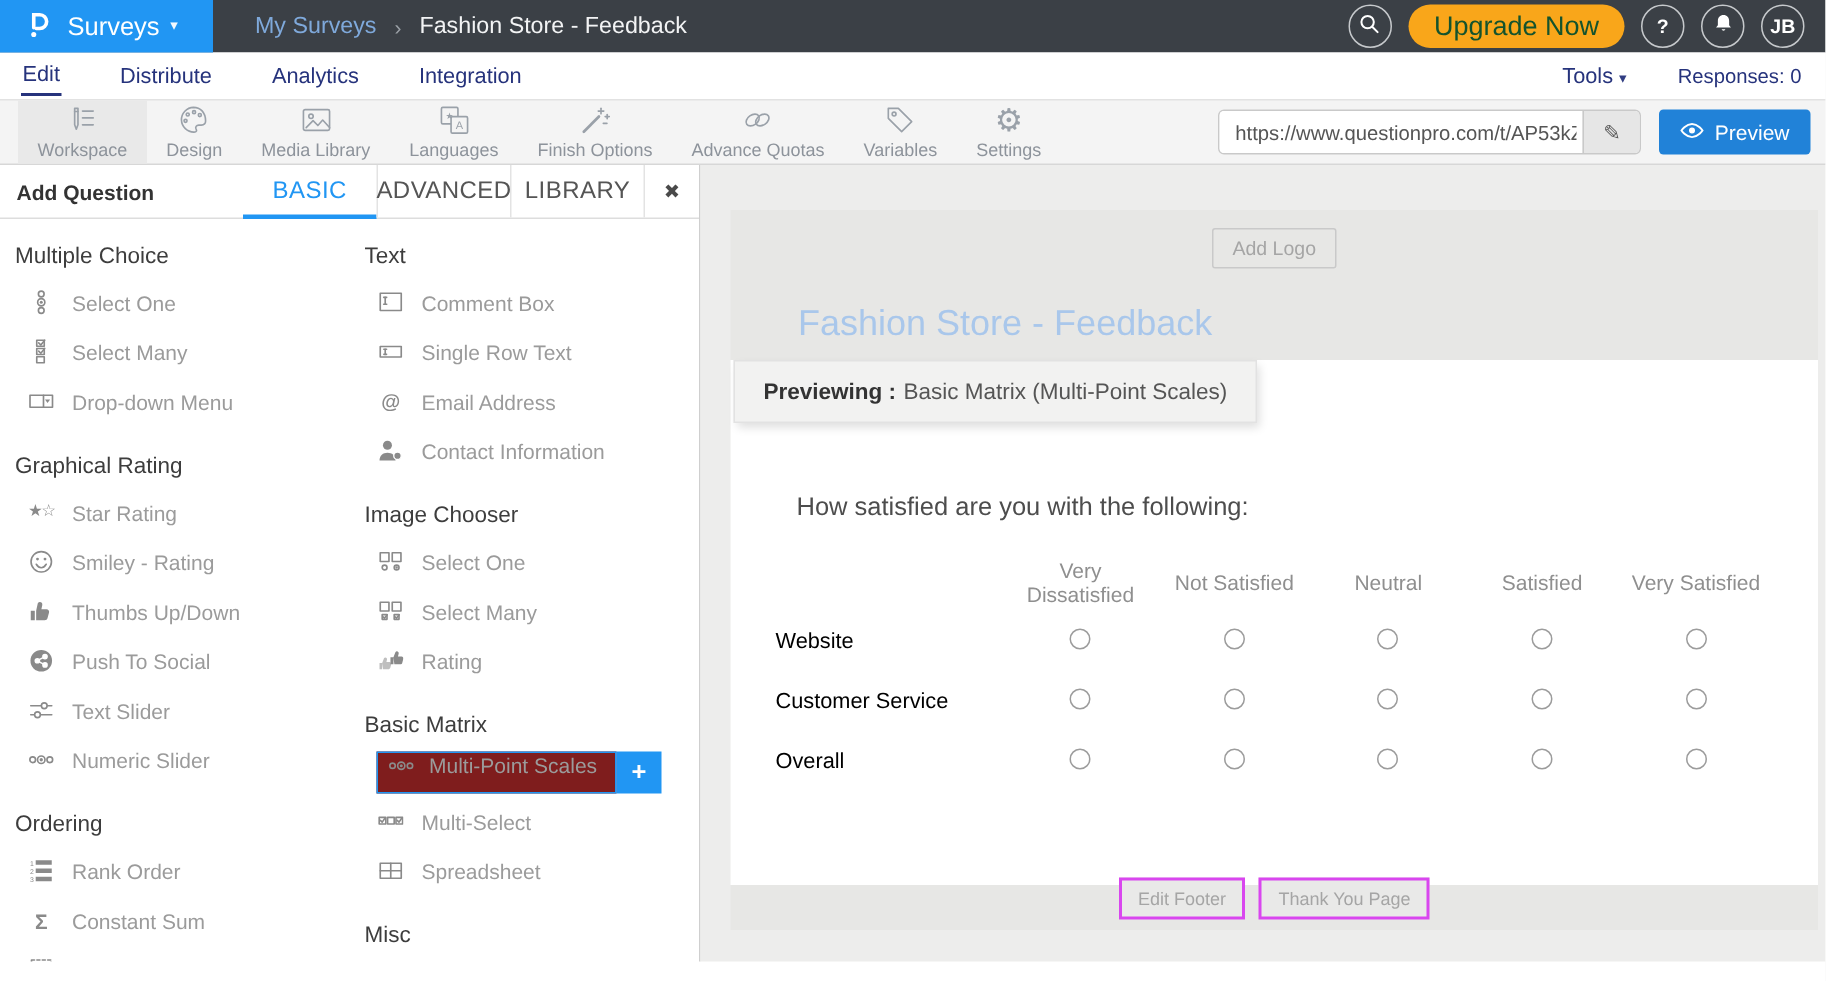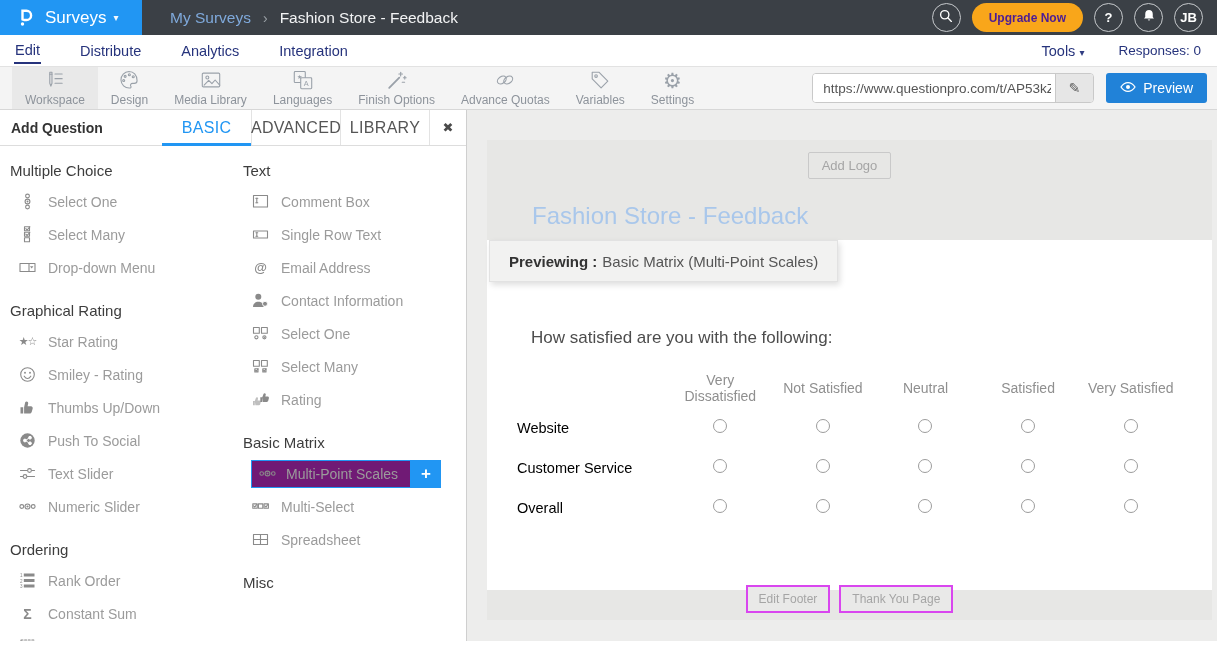--- a/index.html
+++ b/index.html
@@ -10,22 +10,22 @@
   .logo-block{width:142px;background:#2196f3;display:flex;align-items:center;padding:0 12px;gap:7px;cursor:pointer}
   .logo-block .prod{font-size:17px;color:#fff}
   .caret{font-size:10px;color:#fff;opacity:.95}
   .crumbs{display:flex;align-items:center;gap:12px;padding-left:28px;font-size:15.5px}
   .crumb-parent{color:#7fa9db;cursor:pointer}
   .crumb-sep{color:#9aa0a6;font-size:14px}
   .crumb-cur{color:#f2f3f4}
   .topbar-right{margin-left:auto;display:flex;align-items:center;gap:11px;padding-right:14px}
   .circle-btn{width:29px;height:29px;border:1px solid #c6c9cc;border-radius:50%;display:flex;
     align-items:center;justify-content:center;color:#fff;font-size:13px;font-weight:bold;cursor:pointer;background:transparent}
-  .upgrade-btn{background:#f9a61a;color:#4c1d95;border:none;border-radius:15px;height:29px;
-    padding:0 17px;font-size:12px;font-weight:bold;cursor:pointer}
+  .upgrade-btn{background:#f9a61a;color:#14532d;border:none;border-radius:15px;height:29px;
+    padding:0 17px;font-size:18px;font-weight:normal;cursor:pointer}
   
   .subnav{height:31px;background:#fff;display:flex;align-items:center;padding:0 14px;font-size:14.5px}
   .subnav .tab{color:#26337c;margin-right:38px;padding:5px 1px 4px;cursor:pointer}
   .subnav .tab.active{border-bottom:2px solid #26337c}
   .subnav-right{margin-left:auto;display:flex;align-items:center;gap:34px;color:#26337c}
   .tools{cursor:pointer}
   .responses{font-size:13.5px;padding-right:2px}
   
   .toolbar{height:44px;background:#f4f4f4;border-top:1px solid #e2e2e2;border-bottom:1px solid #d7d7d7;
     display:flex;align-items:stretch;padding:0 10px 0 12px}
@@ -57,21 +57,21 @@
   .panel-cols{flex:1;display:flex;overflow:hidden}
   .qcol{width:233px;padding-left:10px;overflow:hidden}
   .qheading{font-size:15px;font-weight:500;color:#3d3d3d;margin:18px 0 6px 0}
   .qsection:first-child .qheading{margin-top:16px}
   .qitem{height:33px;display:flex;align-items:center;gap:11px;color:#9b9b9b;font-size:14px;padding-left:8px;cursor:pointer}
   .qicon{width:19px;height:18px;display:flex;align-items:center;justify-content:center;color:#8a8a8a;flex:0 0 19px}
   .qicon svg .s{fill:none;stroke:#8a8a8a;stroke-width:1.1;stroke-linecap:round;stroke-linejoin:round}
   .qicon svg .f{fill:#8a8a8a;stroke:none}
   .qicon .tx{color:#8a8a8a;line-height:1}
   .sel-wrap{display:flex;align-items:stretch;height:28px}
-  .sel-box{display:flex;align-items:center;gap:9px;border:1px solid #2196f3;background:#701a75;padding:0 12px 0 6px}
+  .sel-box{display:flex;gap:9px;border:1px solid #2196f3;background:#7f1d1d;padding:0 12px 0 6px}
   .sel-plus{width:30px;background:#2196f3;color:#fff;display:flex;align-items:center;justify-content:center;
     font-size:17px;font-weight:bold;cursor:pointer}
   
   .main{flex:1;background:#ededec;padding:30px 5px 0 20px}
   .frame{background:#e7e7e5;height:480px;position:relative}
   .logo-row{text-align:center;padding-top:12px;height:50px}
   .add-logo-btn{font-size:13px;color:#a5a5a5;background:transparent;border:1px solid #c9c9c9;border-radius:2px;
     padding:5px 13px;cursor:pointer}
   .survey-title{margin:12px 0 0 45px;font-size:24px;color:#a9c7eb;height:38px}
   .card{background:#fff;height:350px;position:relative;margin-top:0}
@@ -456,20 +456,21 @@
                     <circle cx="6.3" cy="4.8" r="3"></circle>
                     <path d="M1 15c0-3.4 2.4-5.2 5.3-5.2 3 0 5.4 1.8 5.4 5.2z"></path>
                   </g>
                   <circle cx="13" cy="11.8" r="2.5" fill="#8a8a8a" stroke="#fff" stroke-width="0.9"></circle>
                 </svg>
               </span>
               <span class="qlabel">Contact Information</span>
             </div>
           </div>
           <div class="qsection">
+            <div class="qheading">Image Chooser</div>
             <div class="qitem">
               <span class="qicon">
                 <svg width="17" height="17" viewBox="0 0 17 17">
                   <g class="s">
                     <rect x="1.5" y="2.5" width="5.8" height="5.8"></rect>
                     <rect x="9.5" y="2.5" width="5.8" height="5.8"></rect>
                     <circle cx="4.4" cy="12.3" r="1.6"></circle>
                     <circle cx="12.4" cy="12.3" r="1.6"></circle>
                   </g>
                   <circle class="f" cx="12.4" cy="12.3" r="0.8"></circle>

